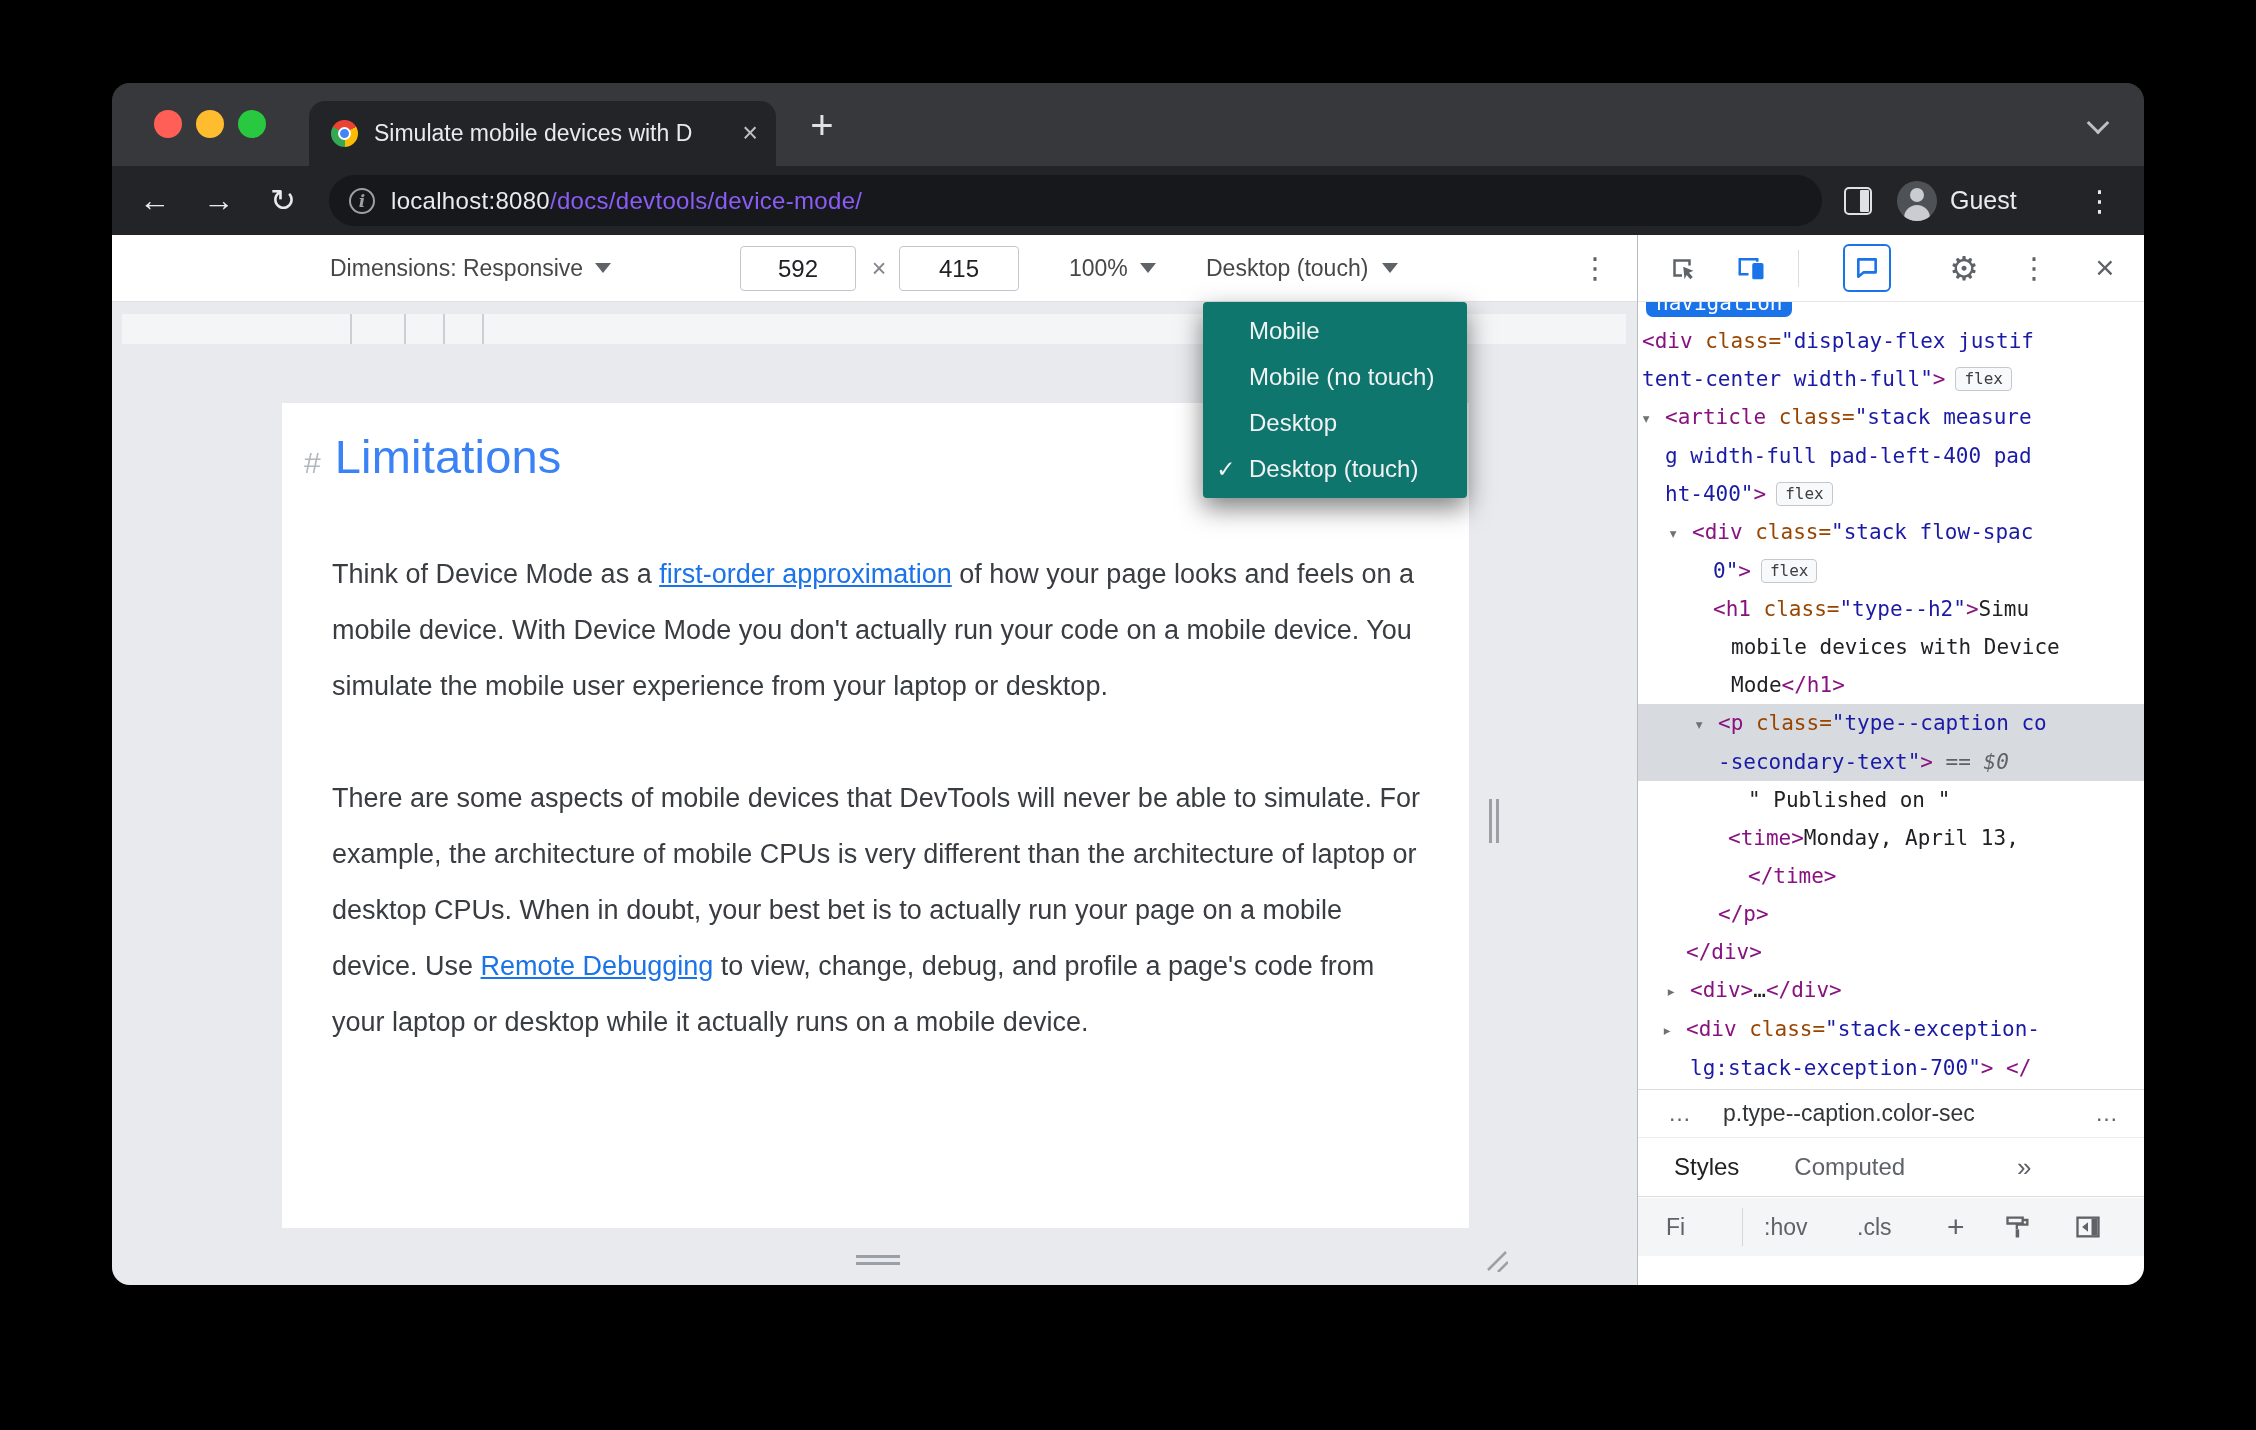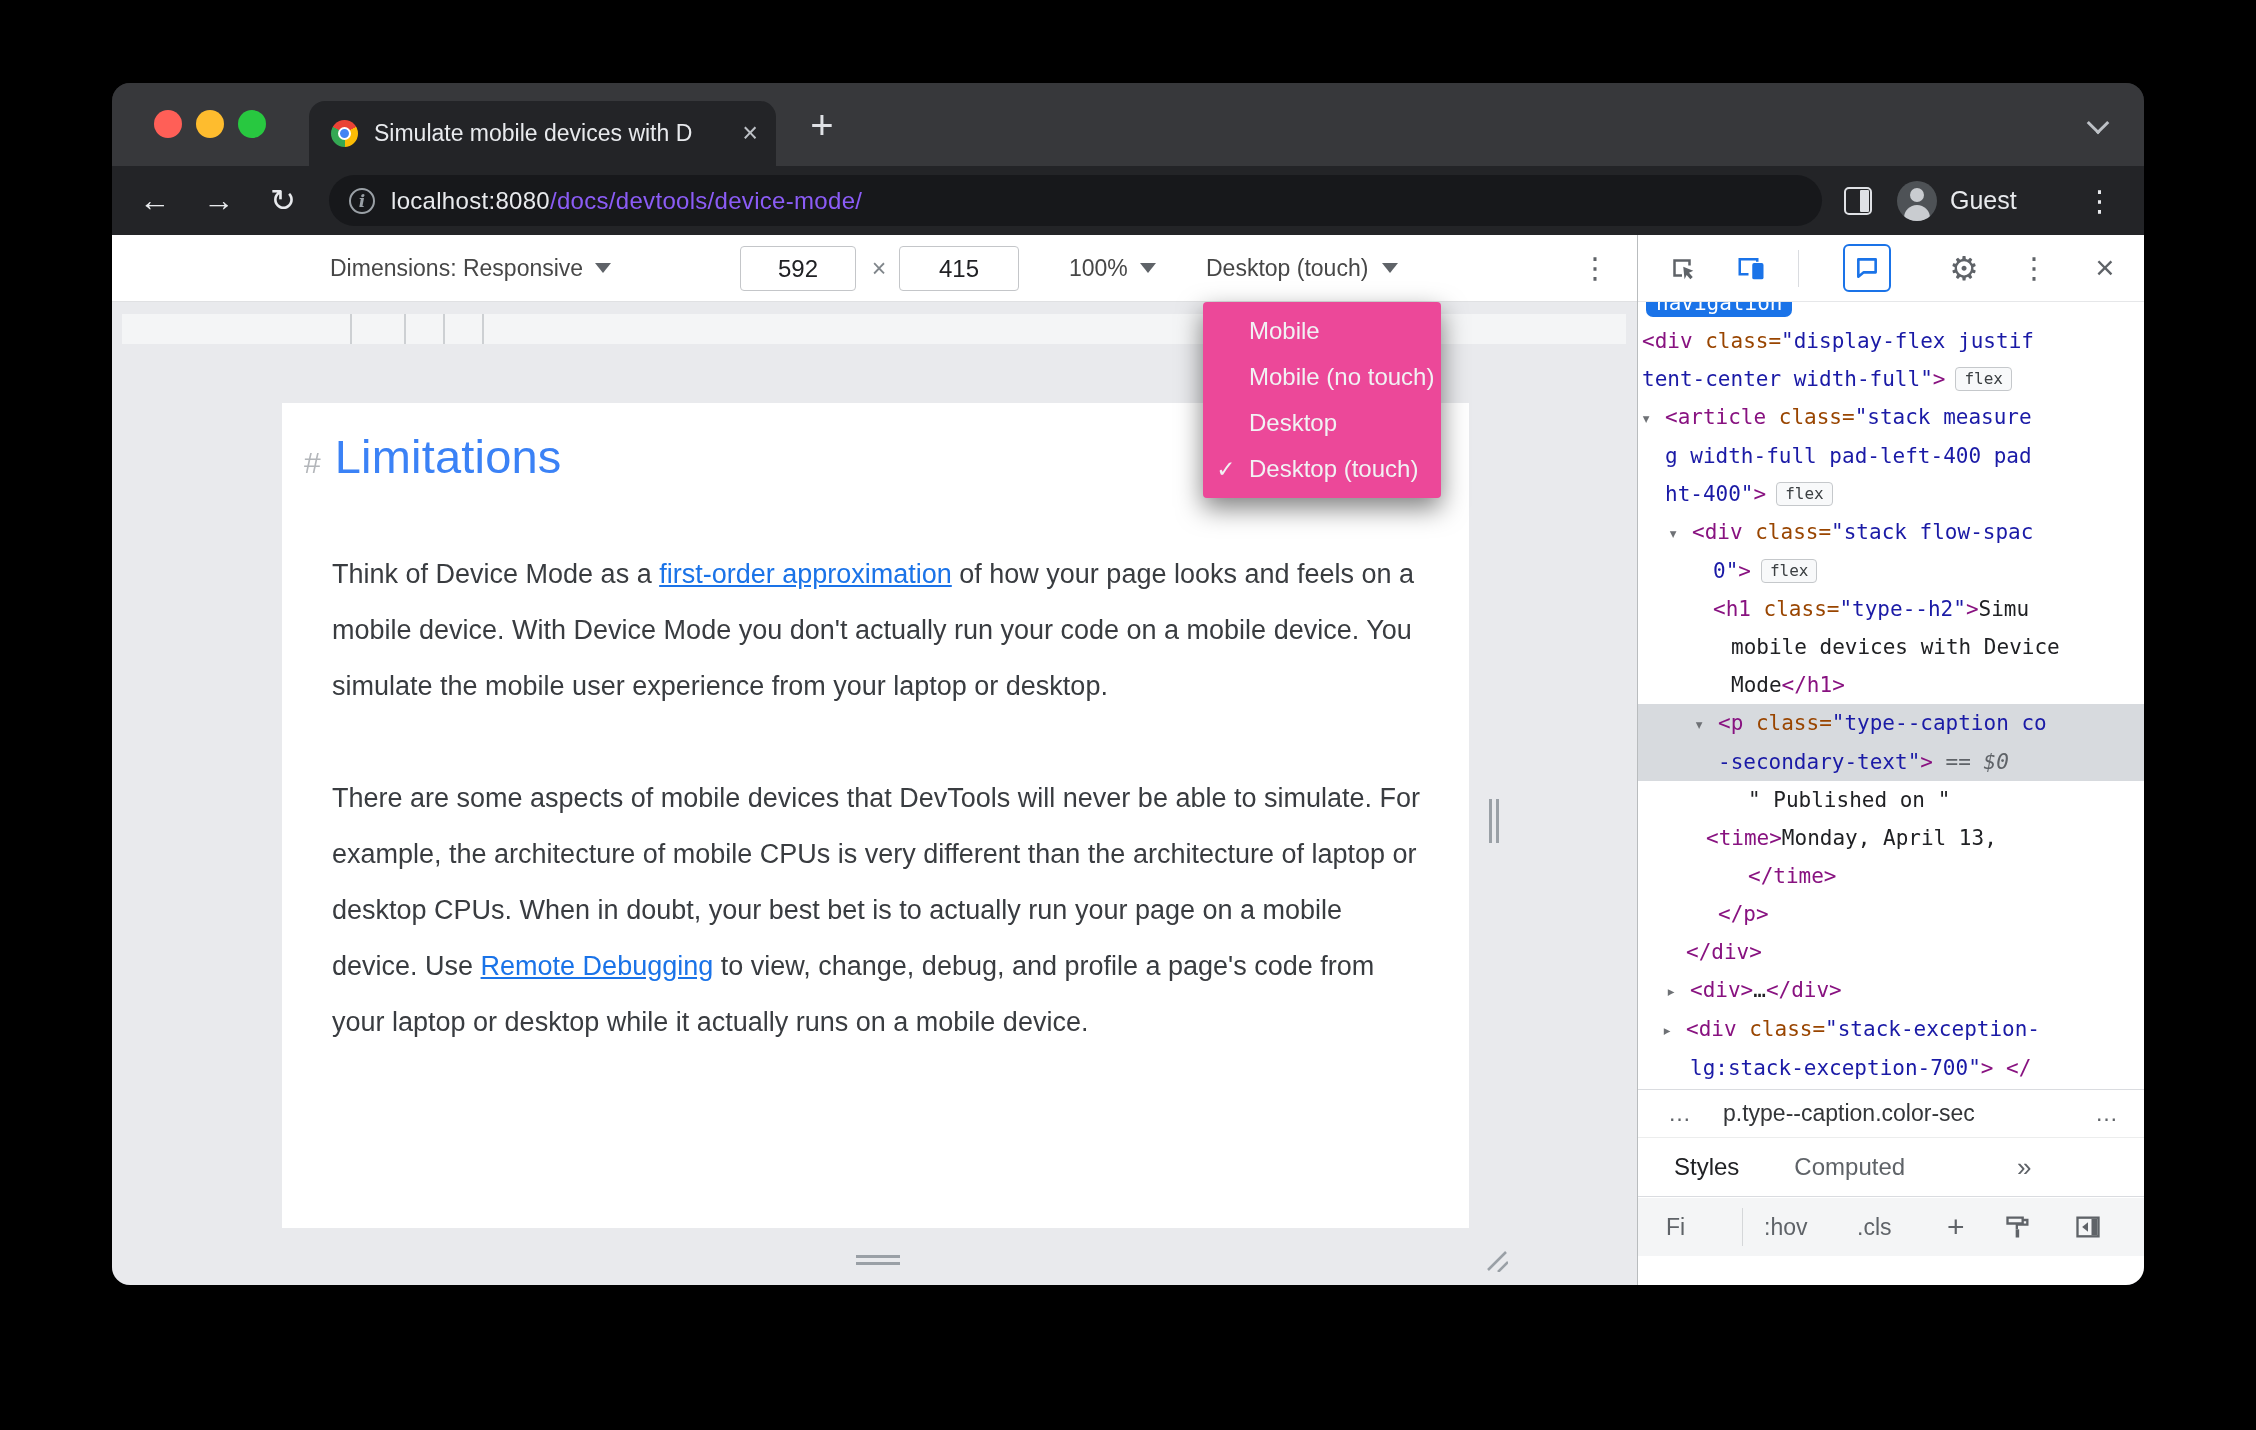--- a/index.html
+++ b/index.html
@@ -78,21 +78,21 @@
   .docbody p { margin:0 0 56px 0; }
   .docbody a { color:#1a73e8; text-decoration:underline;margin-top:8px; }
 
   .handle-right { position:absolute; left:1377px; top:497px; width:10px; height:44px;
                   border-left:3px solid #9aa0a6; border-right:3px solid #9aa0a6; }
   .handle-bottom { position:absolute; left:744px; top:953px; width:44px; height:10px;
                    border-top:3px solid #9aa0a6; border-bottom:3px solid #9aa0a6; }
   .handle-corner { position:absolute; left:1368px; top:942px; }
 
   
-  .menu { position:absolute; left:1091px; top:219px; width:238px; background:#ec4899; border-radius:4px;
+  .menu { position:absolute; left:1091px; top:219px; width:264px; background:#0f766e; border-radius:4px;
           box-shadow:0 10px 26px rgba(0,0,0,.5); padding:6px 0; z-index:60; }
   .menu-item { height:46px; display:flex; align-items:center; color:#f1f2f4; font-size:24px; }
   .check { width:46px; text-align:center; font-size:23px; flex:none; }
 
   
   .devtools { position:absolute; left:1525px; top:152px; width:507px; bottom:0; background:#fff;
               border-left:1px solid #b9bcbe; }
   .dt-toolbar { position:absolute; top:0; left:0; right:0; height:67px; border-bottom:1px solid #e6e7e9; background:#fff; z-index:10;}
   .dt-icon { position:absolute; top:0; height:100%; width:48px; display:flex; align-items:center; justify-content:center;
              color:#5f6368; }
@@ -271,21 +271,21 @@
         <div class="code-line" style="padding-left: 27px;"><span class="c-val">g width-full pad-left-400 pad</span></div>
         <div class="code-line" style="padding-left: 27px;"><span class="c-val">ht-400"</span><span class="c-tag">&gt;</span><span class="badge">flex</span></div>
         <div class="code-line" style="padding-left: 30px;"><span class="tw">▾</span><span class="c-tag">&lt;div </span><span class="c-attr">class=</span><span class="c-val">"stack flow-spac</span></div>
         <div class="code-line" style="padding-left: 75px;"><span class="c-val">0"</span><span class="c-tag">&gt;</span><span class="badge">flex</span></div>
         <div class="code-line" style="padding-left: 75px;"><span class="c-tag">&lt;h1 </span><span class="c-attr">class=</span><span class="c-val">"type--h2"</span><span class="c-tag">&gt;</span><span class="c-txt">Simu</span></div>
         <div class="code-line" style="padding-left: 93px;"><span class="c-txt">mobile devices with Device</span></div>
         <div class="code-line" style="padding-left: 93px;"><span class="c-txt">Mode</span><span class="c-tag">&lt;/h1&gt;</span></div>
         <div class="code-line sel" style="padding-left: 56px;"><span class="tw">▾</span><span class="c-tag">&lt;p </span><span class="c-attr">class=</span><span class="c-val">"type--caption co</span></div>
         <div class="code-line sel" style="padding-left: 80px;"><span class="c-val">-secondary-text"</span><span class="c-tag">&gt;</span><span class="c-op"> == </span><span class="c-var">$0</span></div>
         <div class="code-line" style="padding-left: 110px;"><span class="c-txt">" Published on "</span></div>
-        <div class="code-line" style="padding-left: 68px;"><span class="c-tag">&lt;time&gt;</span><span class="c-txt">Monday, April 13, </span></div>
+        <div class="code-line" style="padding-left: 90px;"><span class="c-tag">&lt;time&gt;</span><span class="c-txt">Monday, April 13, </span></div>
         <div class="code-line" style="padding-left: 110px;"><span class="c-tag">&lt;/time&gt;</span></div>
         <div class="code-line" style="padding-left: 80px;"><span class="c-tag">&lt;/p&gt;</span></div>
         <div class="code-line" style="padding-left: 48px;"><span class="c-tag">&lt;/div&gt;</span></div>
         <div class="code-line" style="padding-left: 28px;"><span class="tw">▸</span><span class="c-tag">&lt;div&gt;</span><span class="c-txt">…</span><span class="c-tag">&lt;/div&gt;</span></div>
         <div class="code-line" style="padding-left: 24px;"><span class="tw">▸</span><span class="c-tag">&lt;div </span><span class="c-attr">class=</span><span class="c-val">"stack-exception-</span></div>
         <div class="code-line" style="padding-left: 52px;"><span class="c-val">lg:stack-exception-700"</span><span class="c-tag">&gt; &lt;/</span></div>
       </div>
 
     <div class="dt-crumbs">
       <span class="crumb-ell-l">…</span>

